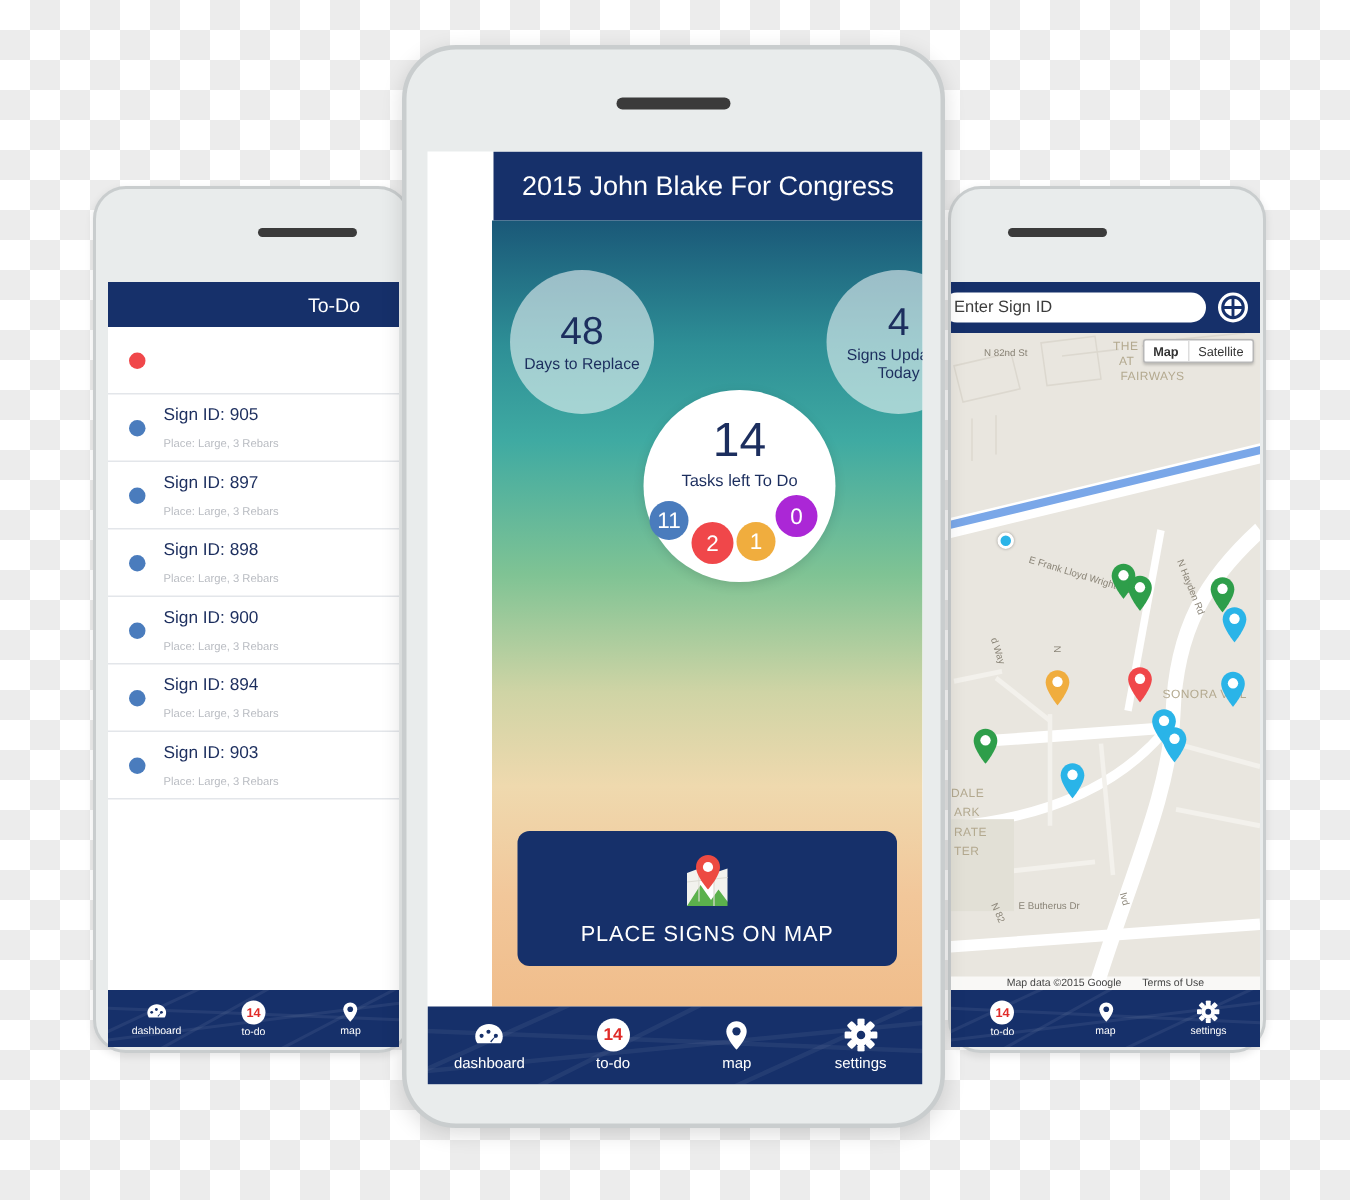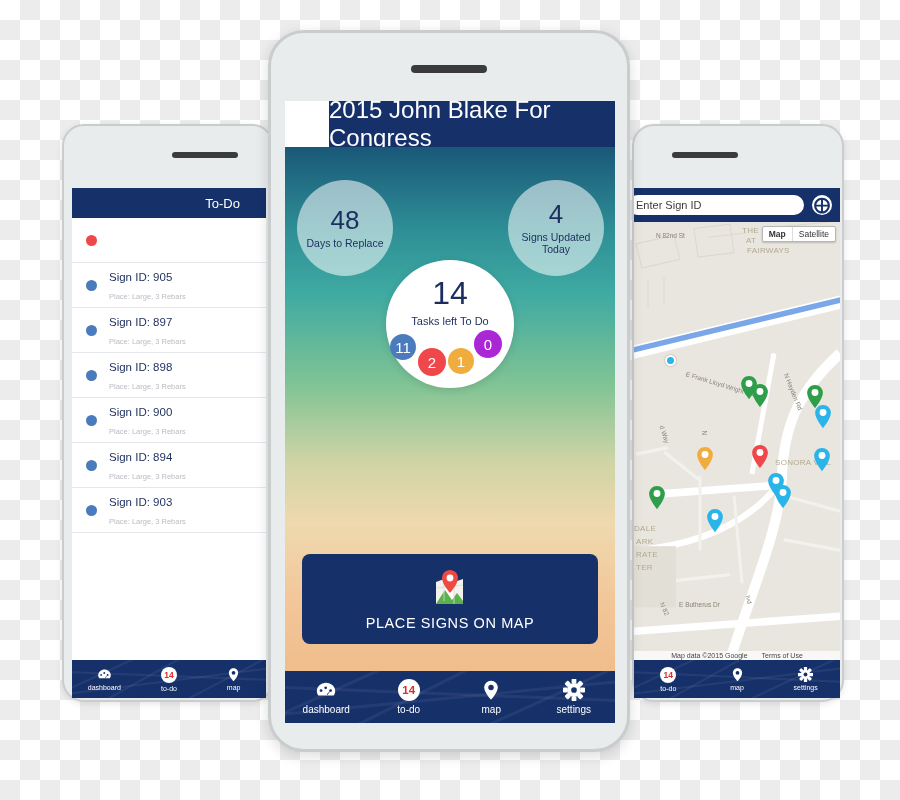--- a/index.html
+++ b/index.html
@@ -161,32 +161,33 @@
   .pin { position: absolute; z-index: 6; }
   .blue-dot {
     position: absolute; z-index: 6;
     width: 11px; height: 11px; border-radius: 50%;
     background: #2ab4e8; border: 2px solid #fff;
     box-shadow: 0 0 2px rgba(0,0,0,.35);
   }
 
   
   #dash-screen { display: flex; flex-direction: column; height: 100%; }
-  #dash-screen .app-header { height: 46px; font-size: 24px; margin-left: 44px; }
+  #dash-screen .app-header { height: 46px; font-size: 18px; margin-left: 44px; }
   .dash-body {
     flex: 1; position: relative;
     background: linear-gradient(to bottom,
       #1a5878 0%,
       #2e8f96 16%,
       #3faaa2 28%,
       #7fc394 45%,
       #cfd4a5 60%,
       #efd9ae 72%,
       #f2c79a 86%,
       #f0bd8b 100%);
+    margin-left: 43px;
   }
   .stat-bubble {
     position: absolute;
     border-radius: 50%;
     background: rgba(255,255,255,0.55);
     color: #1c2e5e;
     display: flex; flex-direction: column;
     align-items: center; justify-content: center;
     text-align: center;
     line-height: 1.12;

